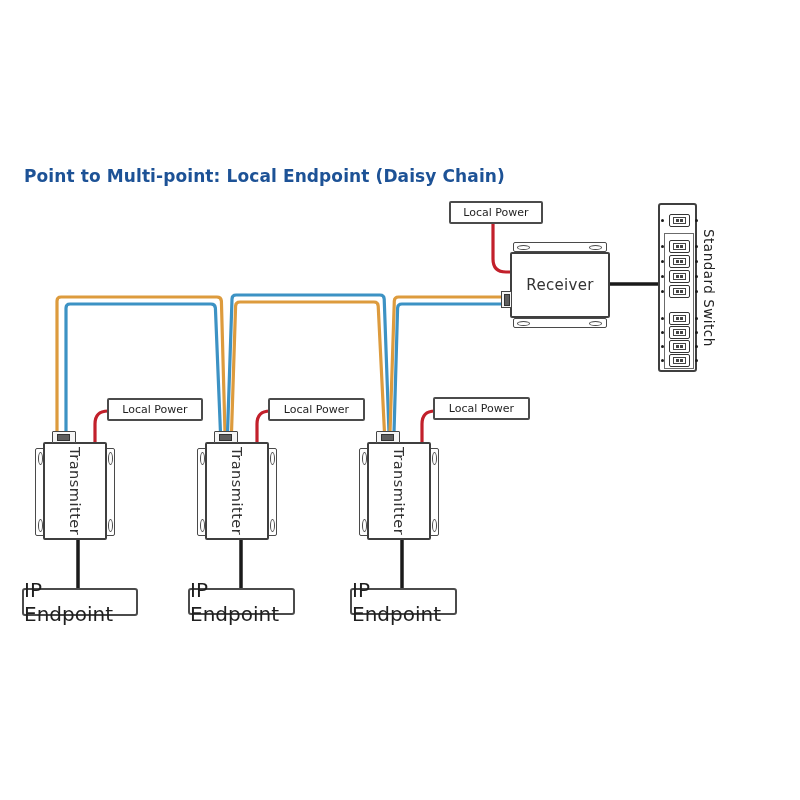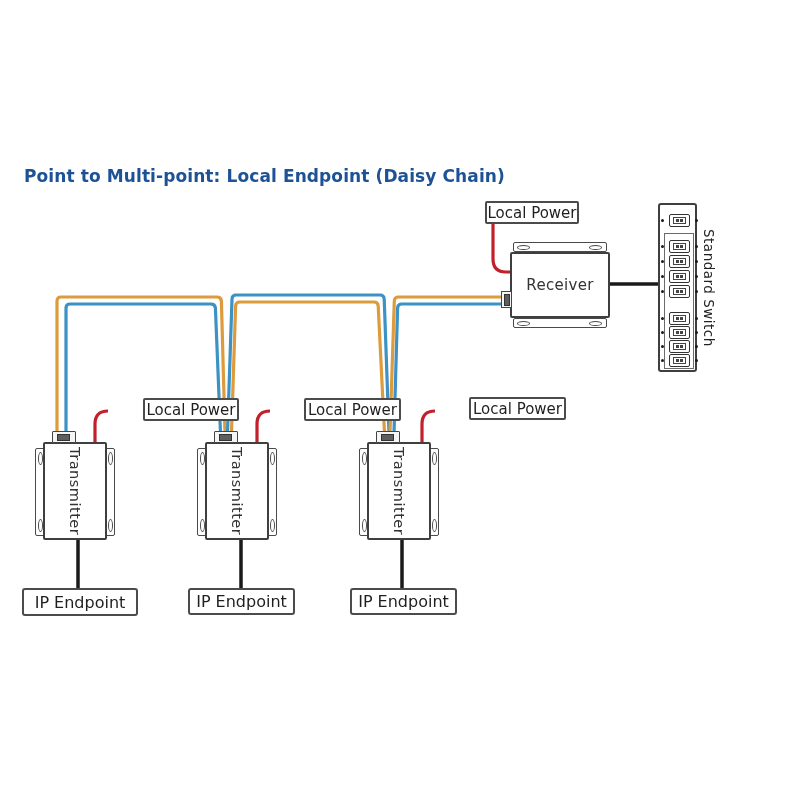--- a/index.html
+++ b/index.html
@@ -7,22 +7,22 @@
           font-family:"DejaVu Sans","Liberation Sans",sans-serif;}
   .abs{position:absolute;}
   
   .title{left:24px;top:166px;font-size:17px;font-weight:bold;color:#1d5296;letter-spacing:.1px;}
   
   svg.wires{left:0;top:0;z-index:1;}
   svg.wires path{fill:none;}
   
   .lbox{display:flex;align-items:center;justify-content:center;background:#ffffff;
         border:2px solid #4b4b4b;border-radius:2px;color:#1f1f1f;z-index:3;box-sizing:border-box;}
-  .lp{font-size:15px;margin-left:36px;}
-  .ep{font-size:16px;border-radius:3px;}
+  .lp{font-size:11px;}
+  .ep{font-size:20px;border-radius:3px;}
   
   .tx{width:80px;height:109px;z-index:2;}
   .tx .flange{position:absolute;width:10px;height:88px;top:17px;background:#ffffff;
               border:1.5px solid #4a4a4a;border-radius:2px;box-sizing:border-box;}
   .tx .flange.l{left:0;} .tx .flange.r{left:70px;}
   .tx .hole{position:absolute;width:5px;height:13px;border:1.5px solid #4a4a4a;border-radius:50%;
             background:#fff;box-sizing:border-box;z-index:4;}
   .tx .body{position:absolute;left:8px;top:11px;width:64px;height:98px;background:#ffffff;
             border:2px solid #3f3f3f;border-radius:2px;box-sizing:border-box;
             display:flex;align-items:center;justify-content:center;z-index:3;}

